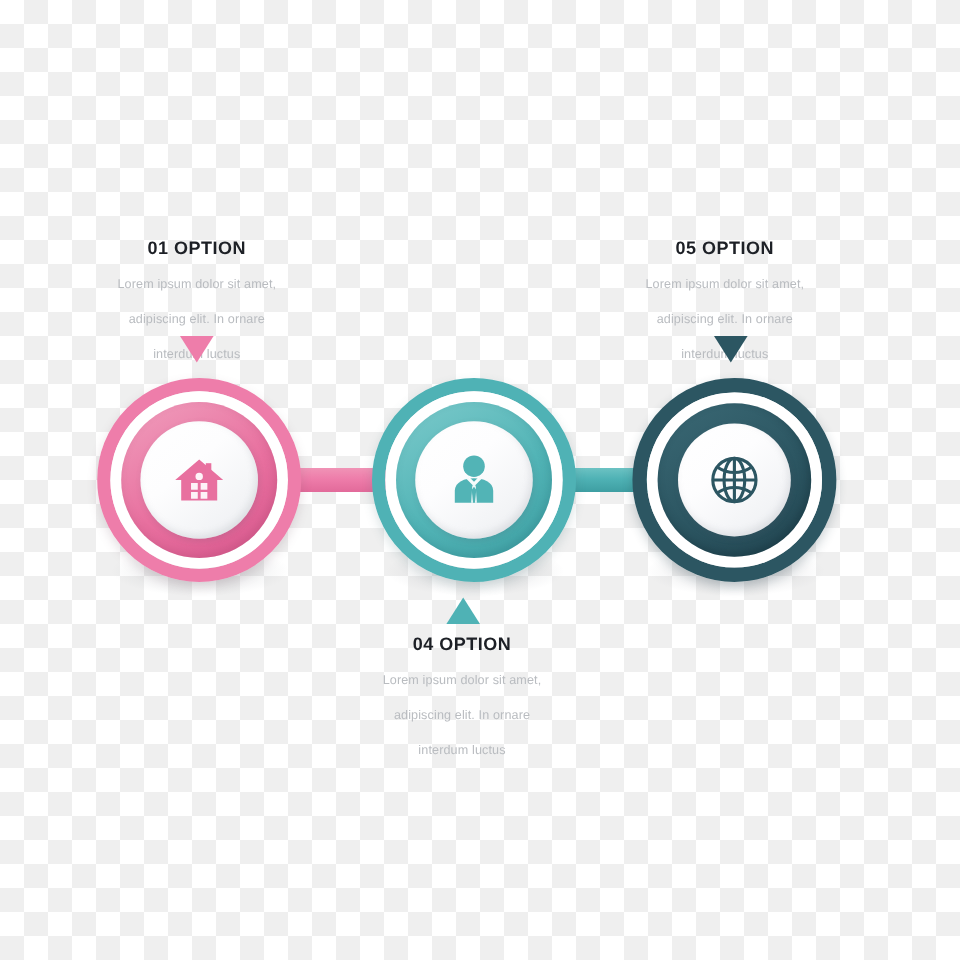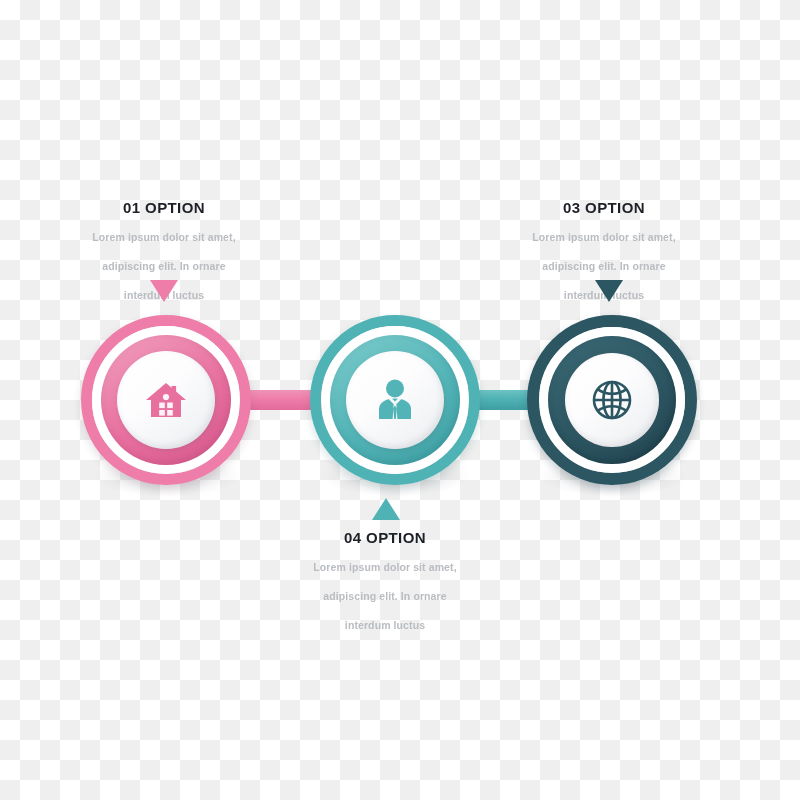--- a/index.html
+++ b/index.html
@@ -41,21 +41,20 @@
     color: #1d2026;
     margin: 0 0 9px 0;
     line-height: 1.1;
   }
   .block-body {
     font-size: 10.5px;
     color: #b9bcc0;
     line-height: 1.62;
     margin: 12px;
     letter-spacing: 0.1px;
-    font-weight: bold;
   }
 
   #text-01 { left: 49px;  top: 200px; }
   #text-03 { left: 489px; top: 200px; }
   #text-02 { left: 270px; top: 530px; }
 
   
   .pointer {
     position: absolute;
     width: 0;
@@ -175,21 +174,21 @@
 
   <div class="text-block" id="text-01">
     <p class="block-title">01 OPTION</p>
     <p class="block-body">Lorem ipsum dolor sit amet,</p>
     <p class="block-body">adipiscing elit. In ornare</p>
     <p class="block-body">interdum luctus</p>
   </div>
   <div class="pointer down" id="pointer-01"></div>
 
   <div class="text-block" id="text-03">
-    <p class="block-title">03 OPTION</p>
+    <p class="block-title">05 OPTION</p>
     <p class="block-body">Lorem ipsum dolor sit amet,</p>
     <p class="block-body">adipiscing elit. In ornare</p>
     <p class="block-body">interdum luctus</p>
   </div>
   <div class="pointer down" id="pointer-03"></div>
 
   <div class="pointer up" id="pointer-02"></div>
   <div class="text-block" id="text-02">
     <p class="block-title">04 OPTION</p>
     <p class="block-body">Lorem ipsum dolor sit amet,</p>

